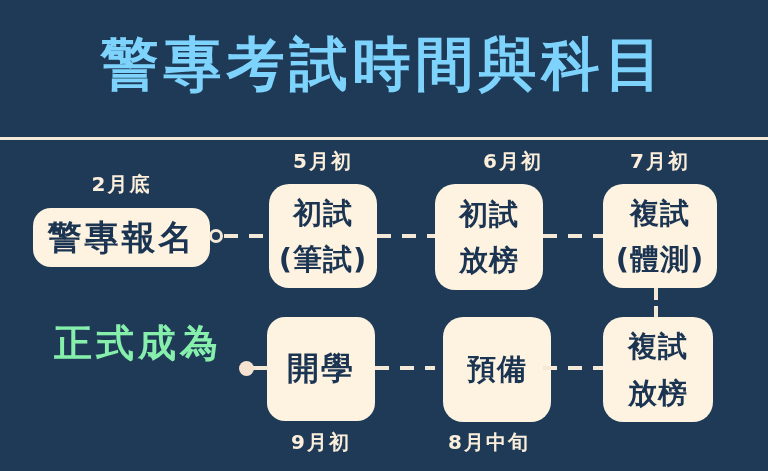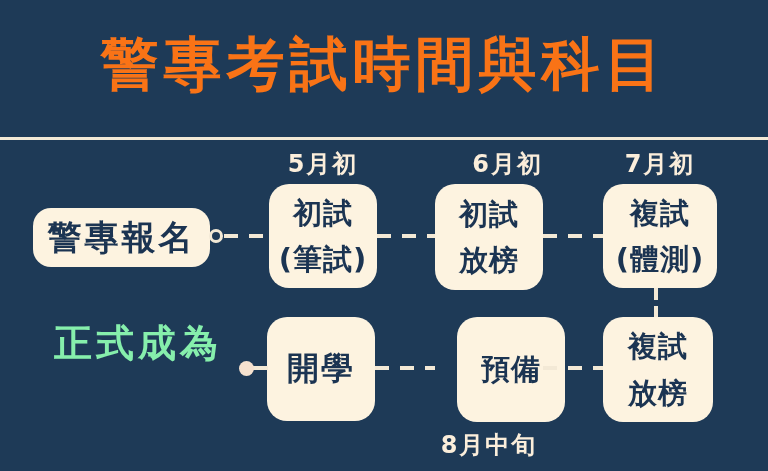--- a/index.html
+++ b/index.html
@@ -19,34 +19,34 @@
     position: absolute;
     left: 0;
     right: 0;
     top: 30px;
     margin: 0;
     text-align: center;
     font-size: 58px;
     line-height: 1.2;
     font-weight: bold;
     letter-spacing: 5px;
-    color: #f97316;
+    color: #7dd3fc;
   }
   .divider {
     position: absolute;
     left: 0;
     top: 137px;
     width: 768px;
     height: 3px;
     background: #f3e9d6;
   }
   .date {
     position: absolute;
     text-align: center;
-    font-size: 24px;
+    font-size: 20px;
     font-weight: bold;
     color: #fbeedb;
     letter-spacing: 2px;
     white-space: nowrap;
   }
   .node {
     position: absolute;
     background: #fdf3e0;
     border-radius: 20px;
     color: #1b3452;
@@ -67,22 +67,22 @@
   .d-first-res  { left: 435px; top: 148px; width: 108px; text-align: right; }
   .d-second     { left: 603px; top: 148px; width: 114px; }
   .d-school     { left: 267px; top: 429px; width: 108px; }
   .d-prep       { left: 435px; top: 429px; width: 108px; }
   .d-second-res { left: 603px; top: 429px; width: 110px; }
 
   .b-register   { left: 33px;  top: 208px; width: 177px; height: 59px;  border-radius: 18px; }
   .b-first-exam { left: 269px; top: 184px; width: 108px; height: 104px; }
   .b-first-res  { left: 435px; top: 184px; width: 108px; height: 106px; }
   .b-second     { left: 603px; top: 184px; width: 114px; height: 104px; }
-  .b-school     { left: 267px; top: 317px; width: 108px; height: 104px; }
-  .b-prep       { left: 457px; top: 317px; width: 108px; height: 105px; }
+  .b-school     { left: 267px; top: 317px; width: 108px; height: 104px; border-radius: 18px; }
+  .b-prep       { left: 443px; top: 317px; width: 108px; height: 105px; }
   .b-second-res { left: 603px; top: 317px; width: 110px; height: 105px; }
 
   .end-text {
     position: absolute;
     left: 30px;
     top: 318px;
     width: 216px;
     text-align: center;
     font-size: 38px;
     line-height: 1.32;
@@ -127,23 +127,25 @@
   }
 </style>
 </head>
 <body>
 
 <div class="canvas">
 
   <h1 class="page-title">警專考試時間與科目</h1>
   <div class="divider"></div>
 
+  <div class="date d-register">2月底</div>
   <div class="date d-first-exam">5月初</div>
   <div class="date d-first-res">6月初</div>
   <div class="date d-second">7月初</div>
+  <div class="date d-school">9月初</div>
   <div class="date d-prep">8月中旬</div>
 
   <div class="node node-wide b-register">
     <span>警專報名</span>
   </div>
   <div class="node node-tall b-first-exam">
     <span>初試</span>
     <span>(筆試)</span>
   </div>
   <div class="node node-tall b-first-res">

